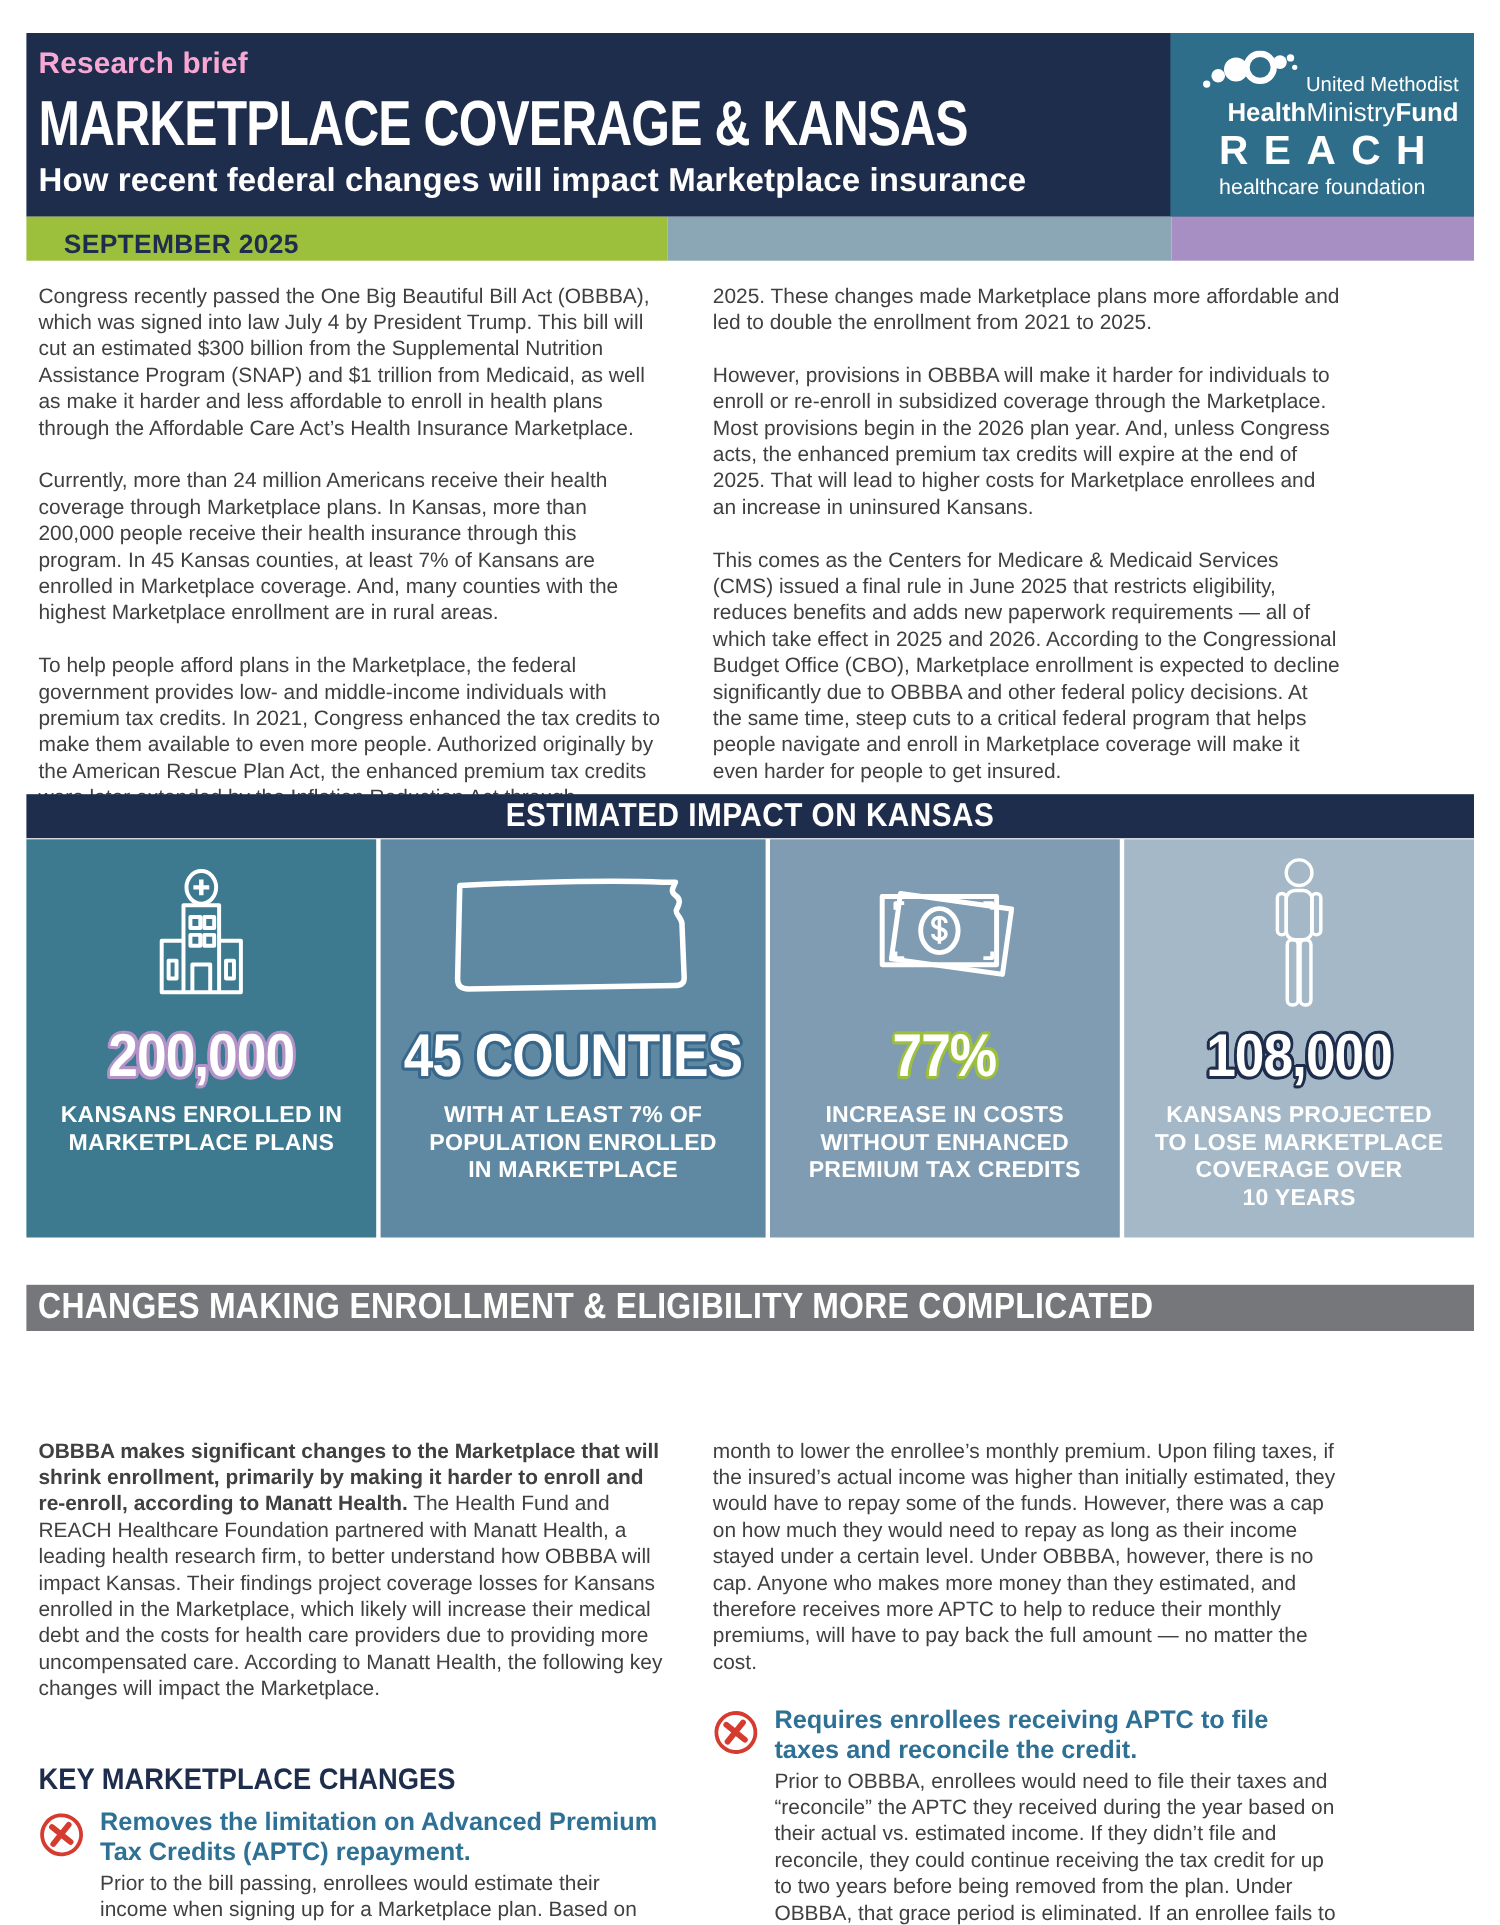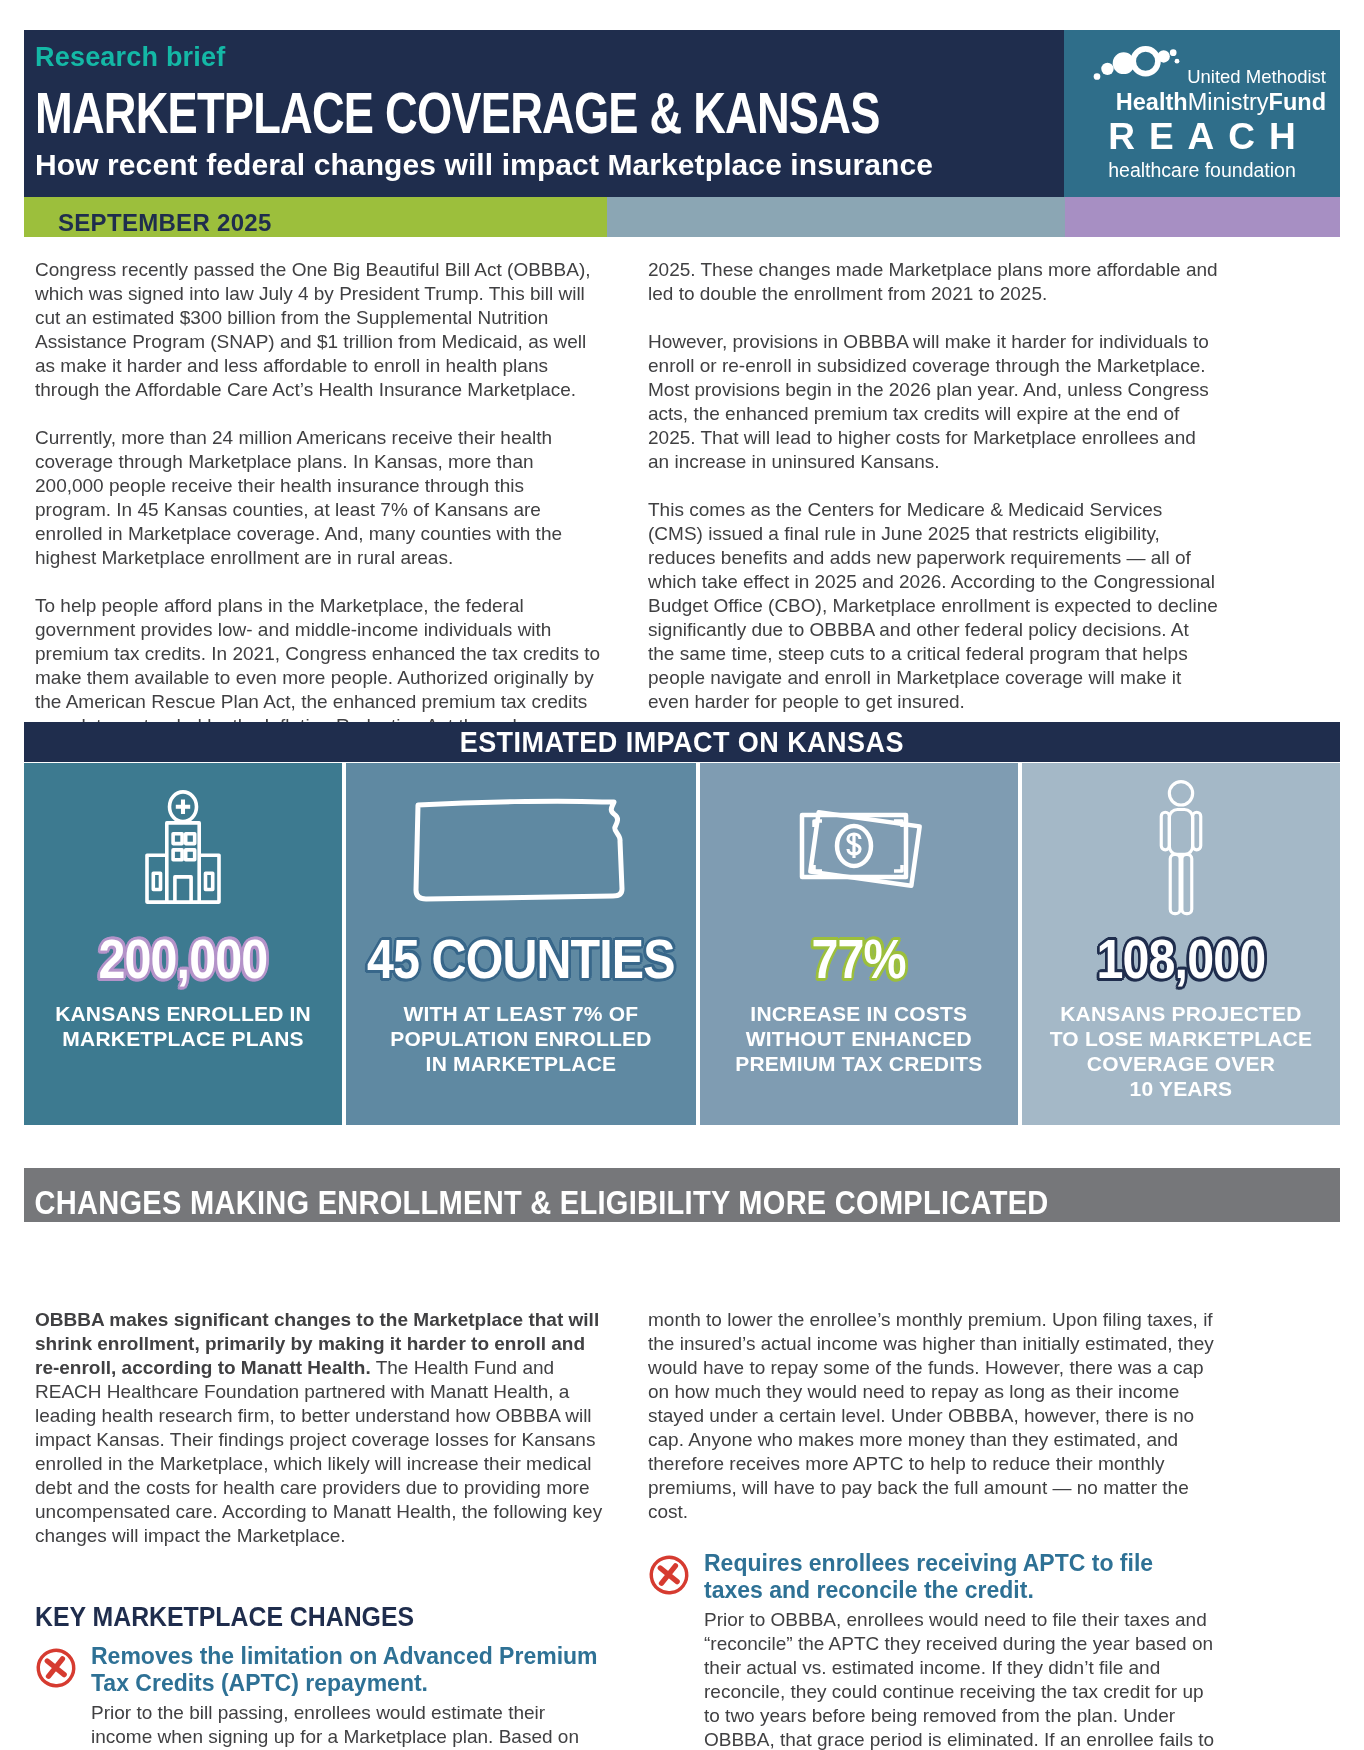--- a/index.html
+++ b/index.html
@@ -3,21 +3,21 @@
 <meta charset="utf-8">
 <style>
   * { margin:0; padding:0; box-sizing:border-box; }
   html,body { background:#ffffff; }
   body { font-family:"Liberation Sans", sans-serif; color:#404042; }
   .page { position:relative; width:1364px; height:1750px; background:#fff; overflow:hidden; margin:0 auto; }
 
   
   .masthead { position:absolute; left:24px; right:24px; top:30px; height:167px; background:#1f2d4d; }
   .mast-text { position:absolute; left:11px; top:12px; right:290px; }
-  .kicker { color:#14b8a6; font-weight:bold; font-size:27px; letter-spacing:0.2px; }
+  .kicker { color:#f9a8d4; font-weight:bold; font-size:27px; letter-spacing:0.2px; }
   .doc-title { margin-top:6px; color:#ffffff; font-weight:bold; font-size:58px; white-space:nowrap;
                display:inline-block; transform:scaleX(0.78); transform-origin:left center; letter-spacing:-1px; }
   .doc-subtitle { margin-top:2px; color:#ffffff; font-weight:bold; font-size:30px; letter-spacing:0.1px; }
 
   .logo-box { position:absolute; right:0; top:0; width:276px; height:167px; background:#2f6e8a; color:#fff; }
   .umhmf { position:absolute; top:16px; left:0; right:14px; text-align:right; }
   .umhmf-row { display:flex; justify-content:flex-end; align-items:flex-end; gap:4px;text-align:right; }
   .umhmf-circles { width:92px; height:40px; margin-bottom:2px; }
   .umhmf-top { font-size:18.5px; font-weight:400; }
   .umhmf-bottom { font-size:23.5px; margin-top:1px; }
@@ -54,22 +54,22 @@
   .icon-area { height:148px; display:flex; align-items:center; justify-content:center; }
   .stat-value { margin-top:4px; font-size:55px; font-weight:bold; color:#fff; white-space:nowrap;
                 display:inline-block; transform:scaleX(0.88); letter-spacing:-1px; }
   .ring-purple { text-shadow:-3px 0 #b493c9,3px 0 #b493c9,0 -3px #b493c9,0 3px #b493c9,-2px -2px #b493c9,2px -2px #b493c9,-2px 2px #b493c9,2px 2px #b493c9,-3px 2px #b493c9,3px -2px #b493c9,-2px 3px #b493c9,2px -3px #b493c9; }
   .ring-teal   { text-shadow:-3px 0 #38678a,3px 0 #38678a,0 -3px #38678a,0 3px #38678a,-2px -2px #38678a,2px -2px #38678a,-2px 2px #38678a,2px 2px #38678a,-3px 2px #38678a,3px -2px #38678a,-2px 3px #38678a,2px -3px #38678a; }
   .ring-green  { text-shadow:-3px 0 #9cbf3c,3px 0 #9cbf3c,0 -3px #9cbf3c,0 3px #9cbf3c,-2px -2px #9cbf3c,2px -2px #9cbf3c,-2px 2px #9cbf3c,2px 2px #9cbf3c,-3px 2px #9cbf3c,3px -2px #9cbf3c,-2px 3px #9cbf3c,2px -3px #9cbf3c; }
   .ring-navy   { text-shadow:-3px 0 #1f2d4d,3px 0 #1f2d4d,0 -3px #1f2d4d,0 3px #1f2d4d,-2px -2px #1f2d4d,2px -2px #1f2d4d,-2px 2px #1f2d4d,2px 2px #1f2d4d,-3px 2px #1f2d4d,3px -2px #1f2d4d,-2px 3px #1f2d4d,2px -3px #1f2d4d; }
   .stat-label { margin-top:10px; font-weight:bold; font-size:21px; line-height:25px; white-space:pre-line; letter-spacing:0.2px; }
 
   
-  .changes-banner { position:absolute; left:24px; right:24px; top:1168px; height:54px; background:#76777a;
-                    display:flex; align-items:flex-end; }
+  .changes-banner { position:absolute; left:24px; right:24px; top:1168px; height:42px; background:#76777a;
+                    display:flex; align-items:flex-start; }
   .changes-banner span { color:#fff; font-weight:bold; font-size:33px; letter-spacing:0.3px; white-space:nowrap;
                          display:inline-block; transform:scaleX(0.88); transform-origin:left center; padding-left:12px; }
   .changes-cols { position:absolute; left:24px; right:24px; top:1308px; }
   .key-heading { color:#1f2d4d; font-weight:bold; font-size:27px; margin:30px 0 10px 0; white-space:nowrap;
                  display:inline-block; transform:scaleX(0.92); transform-origin:left center; }
   .kc-item { position:relative; padding-left:56px; }
   .kc-icon { position:absolute; left:-2px; top:2px; width:46px; height:46px; }
   .kc-title { color:#2e7195; font-weight:bold; font-size:23px; line-height:27px; margin-bottom:4px; }
   .kc-body { font-size:19px; line-height:24px; color:#404042; }
   .mt26 { margin-top:26px; }

